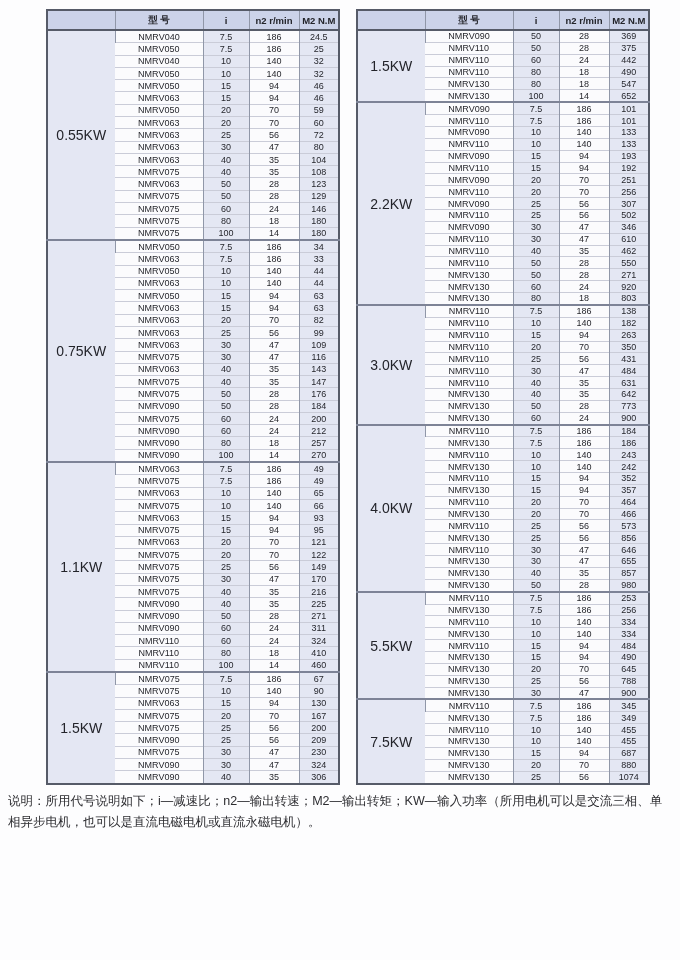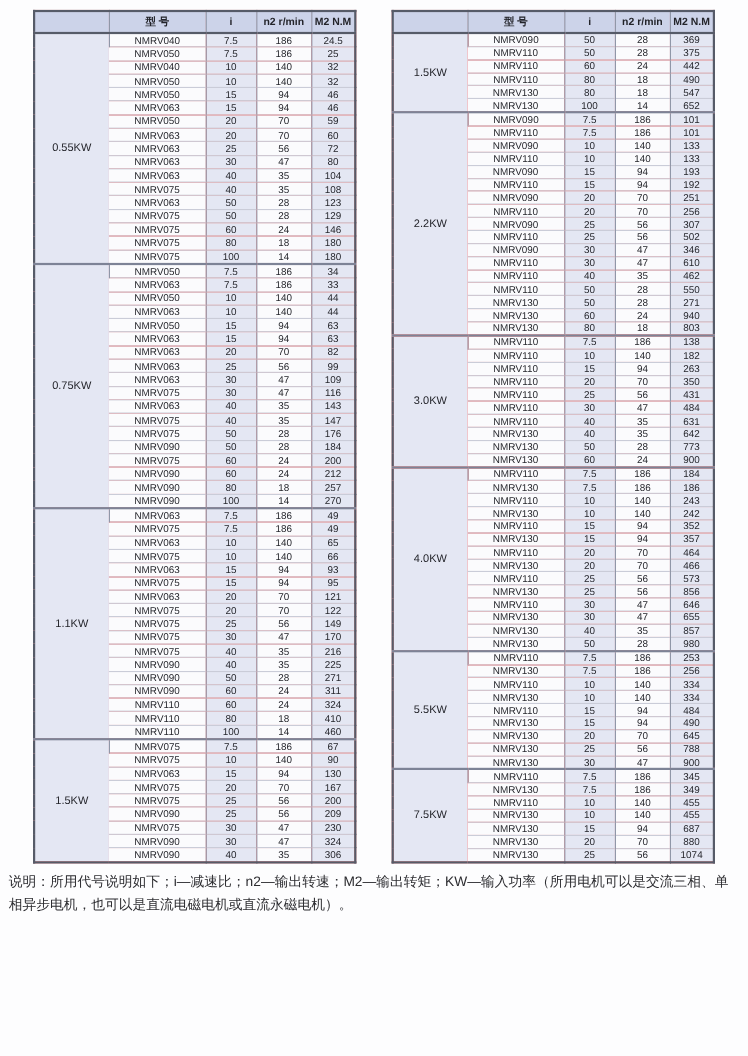--- a/index.html
+++ b/index.html
@@ -1,31 +1,31 @@
 <!DOCTYPE html>
 <html><head>
 <meta charset="utf-8">
 <style>
   html,body{margin:0;padding:0;background:#ffffff;}
   body{width:680px;height:960px;font-family:"Liberation Sans","DejaVu Sans",sans-serif;}
   .page{position:relative;width:680px;height:960px;background:#fdfdfe;overflow:hidden;}
   .tables-row{display:flex;justify-content:space-between;padding:9px 30px 0 30px;}
   table.tbl{border-collapse:collapse;table-layout:fixed;width:292px;height:776px;
-    border:2px solid #565b68;background:#fca5a5;}
+    border:2px solid #565b68;background:#000000;margin-left:16px;}
   table.tbl thead tr{height:20px;}
   .tbl th{background:#ccd3e9;font-size:9.5px;font-weight:bold;color:#23242a;
     border-bottom:2px solid #565b68;border-left:1px solid #9097a8;padding:0;text-align:center;}
   .tbl th:first-child{border-left:none;}
   .tbl td{font-size:9px;color:#26272d;text-align:center;padding:0;
     border-top:1px solid #caccd8;border-left:1px solid #9097a8;
     white-space:nowrap;overflow:hidden;}
   .tbl td:first-child{border-left:none;}
   .tbl td.c1,.tbl td.c3{background:#e4e7f3;}
   .tbl td.c0,.tbl td.c2{background:#fbfbfd;}
-  .tbl td.group-cell{background:#e4e7f3;font-size:10px;color:#23242a;}
+  .tbl td.group-cell{background:#e4e7f3;font-size:14px;color:#23242a;}
   .tbl tr.group-start td{border-top:2px solid #7d8396;}
   .tbl tbody tr:first-child td{border-top:none;}
   .note{margin:6px 6px 0 8px;font-size:12.5px;line-height:1.65;color:#2c2c30;}
 </style>
 </head>
 <body>
 
 <div class="page">
   <div class="tables-row">
 
@@ -563,21 +563,21 @@
           <tr>
             <td class="c0">NMRV130</td>
             <td class="c1">50</td>
             <td class="c2">28</td>
             <td class="c3">271</td>
           </tr>
           <tr>
             <td class="c0">NMRV130</td>
             <td class="c1">60</td>
             <td class="c2">24</td>
-            <td class="c3">940</td>
+            <td class="c3">920</td>
           </tr>
           <tr>
             <td class="c0">NMRV130</td>
             <td class="c1">80</td>
             <td class="c2">18</td>
             <td class="c3">803</td>
           </tr>
           <tr class="group-start">
             <td rowspan="10" class="group-cell">3.0KW</td>
             <td class="c0">NMRV110</td>

